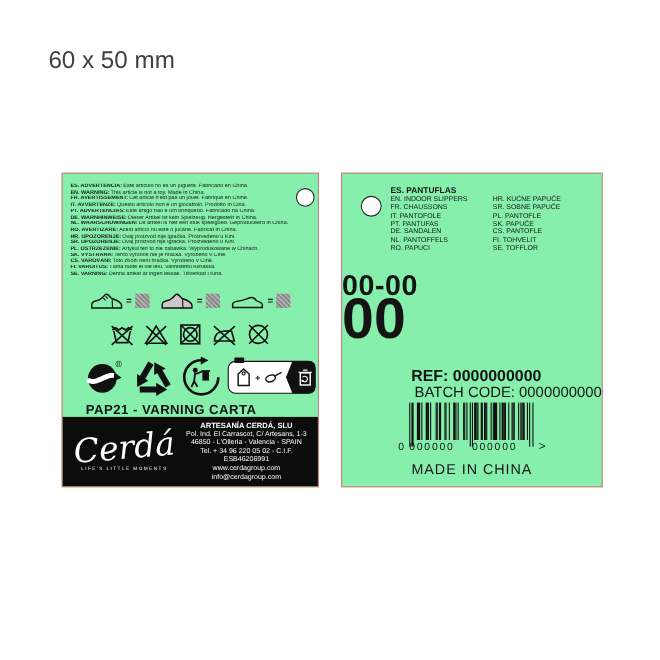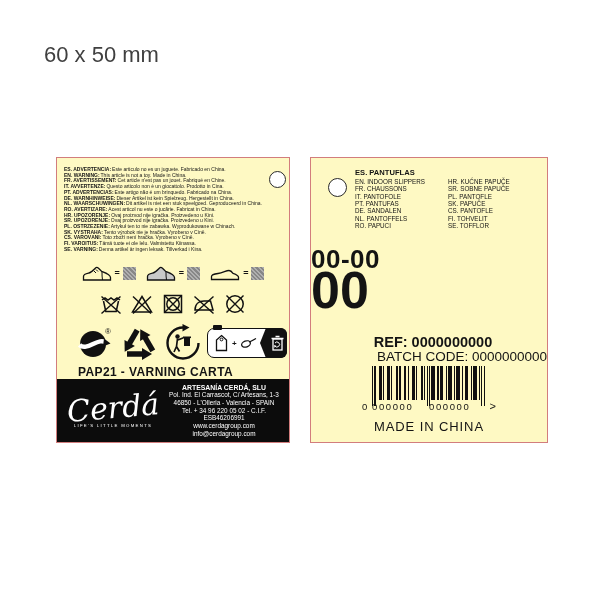--- a/index.html
+++ b/index.html
@@ -3,21 +3,21 @@
 <meta charset="utf-8">
 <style>
   html,body{margin:0;padding:0;}
   body{
     width:600px;height:600px;position:relative;background:#ffffff;
     font-family:"Liberation Sans", sans-serif;color:#141414;
     -webkit-font-smoothing:antialiased;overflow:hidden;
   }
   .dim-label{position:absolute;left:44px;top:42px;font-size:22px;color:#404040;}
 
-  .panel{position:absolute;top:157px;height:286px;border:1px solid #d27d7d;background:#fef9c3;box-sizing:border-box;}
+  .panel{position:absolute;top:157px;height:286px;border:1px solid #d27d7d;background:#86efac;box-sizing:border-box;}
   .panel-left{left:56px;width:234px;}
   .panel-right{left:310px;width:238px;}
 
   .punch-circle{position:absolute;border:1.6px solid #2a2a2a;border-radius:50%;background:#fff;box-sizing:border-box;}
   .punch-left{right:3px;top:13px;width:17px;height:17px;}
   .punch-right{left:17px;top:20px;width:19px;height:19px;}
 
   
   .warnings{position:absolute;left:7px;top:9px;right:3px;}
   .warn-line{font-size:5px;line-height:5.7px;white-space:nowrap;overflow:hidden;color:#161616;}

